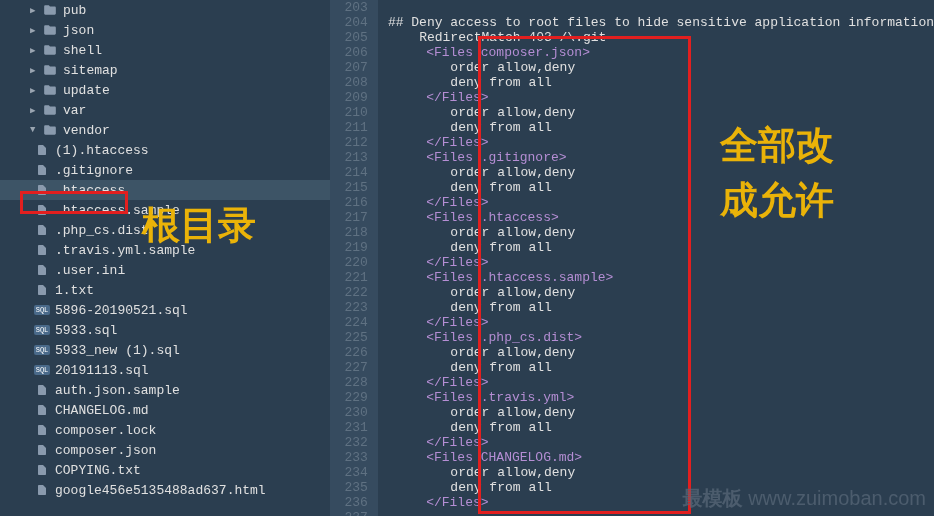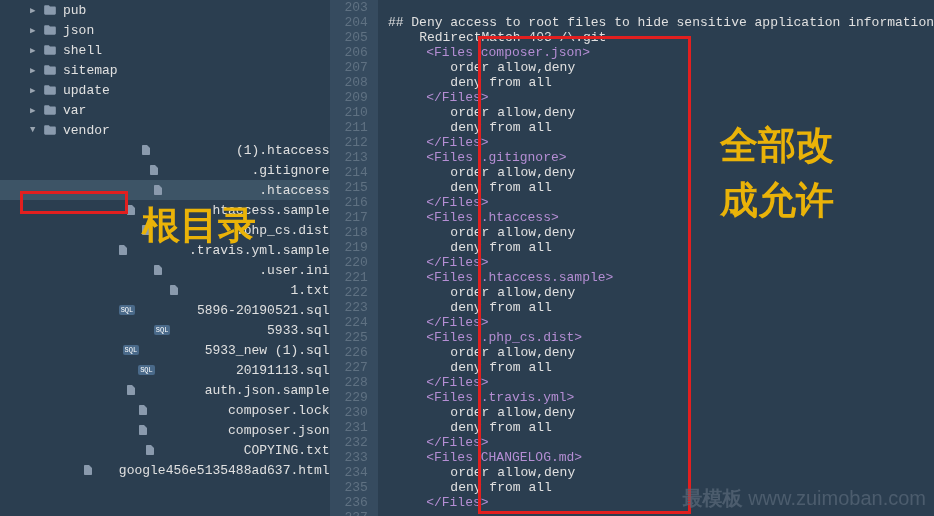--- a/index.html
+++ b/index.html
@@ -40,21 +40,21 @@
   height: 16px;
   margin-right: 5px;
   display: inline-flex;
   align-items: center;
   justify-content: center;
   font-size: 11px;
 }
 .folder-icon { color: #8a9aad; }
 .label { color: #e0e0e0; font-size: 13px; }
 .indent1 { padding-left: 30px; }
-.indent2 { padding-left: 50px; justify-content: space-between; }
+.indent2 { padding-left: 22px; }
 .editor {
   flex: 1;
   background: #2b3e50;
   display: flex;
   position: relative;
 }
 .gutter {
   background: #364b5f;
   color: #5f7182;
   text-align: right;
@@ -268,20 +268,29 @@
         <span class="label">20191113.sql</span>
       </div>
       <div class="tree-item indent2">
         <span class="arrow"></span>
         <span class="icon">
           <svg width="12" height="14" viewBox="0 0 24 24" fill="#8a9aad">
             <path d="M14 2H6c-1.1 0-2 .9-2 2v16c0 1.1.9 2 2 2h12c1.1 0 2-.9 2-2V8l-6-6z"></path>
           </svg>
         </span>
         <span class="label">auth.json.sample</span>
+      </div>
+      <div class="tree-item indent2">
+        <span class="arrow"></span>
+        <span class="icon">
+          <svg width="12" height="14" viewBox="0 0 24 24" fill="#8a9aad">
+            <path d="M14 2H6c-1.1 0-2 .9-2 2v16c0 1.1.9 2 2 2h12c1.1 0 2-.9 2-2V8l-6-6z"></path>
+          </svg>
+        </span>
+        <span class="label">CHANGELOG.md</span>
       </div>
       <div class="tree-item indent2">
         <span class="arrow"></span>
         <span class="icon">
           <svg width="12" height="14" viewBox="0 0 24 24" fill="#8a9aad">
             <path d="M14 2H6c-1.1 0-2 .9-2 2v16c0 1.1.9 2 2 2h12c1.1 0 2-.9 2-2V8l-6-6z"></path>
           </svg>
         </span>
         <span class="label">composer.lock</span>
       </div>

